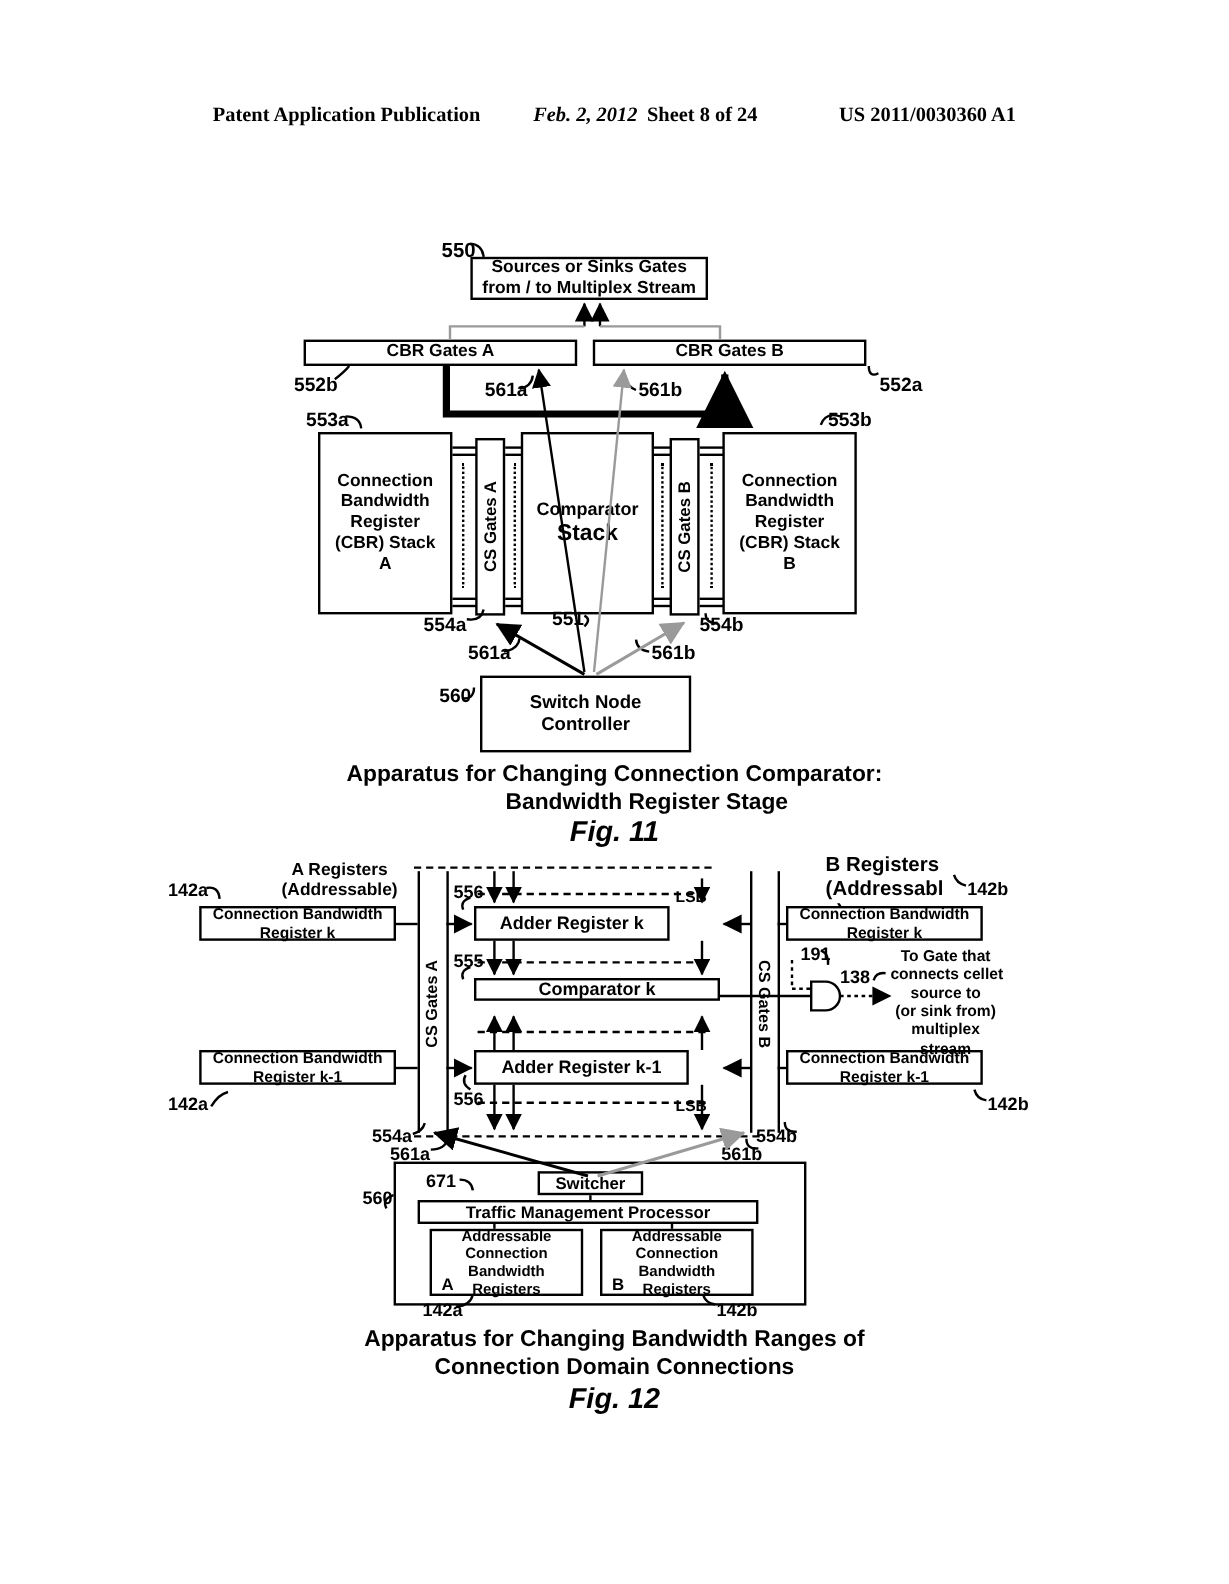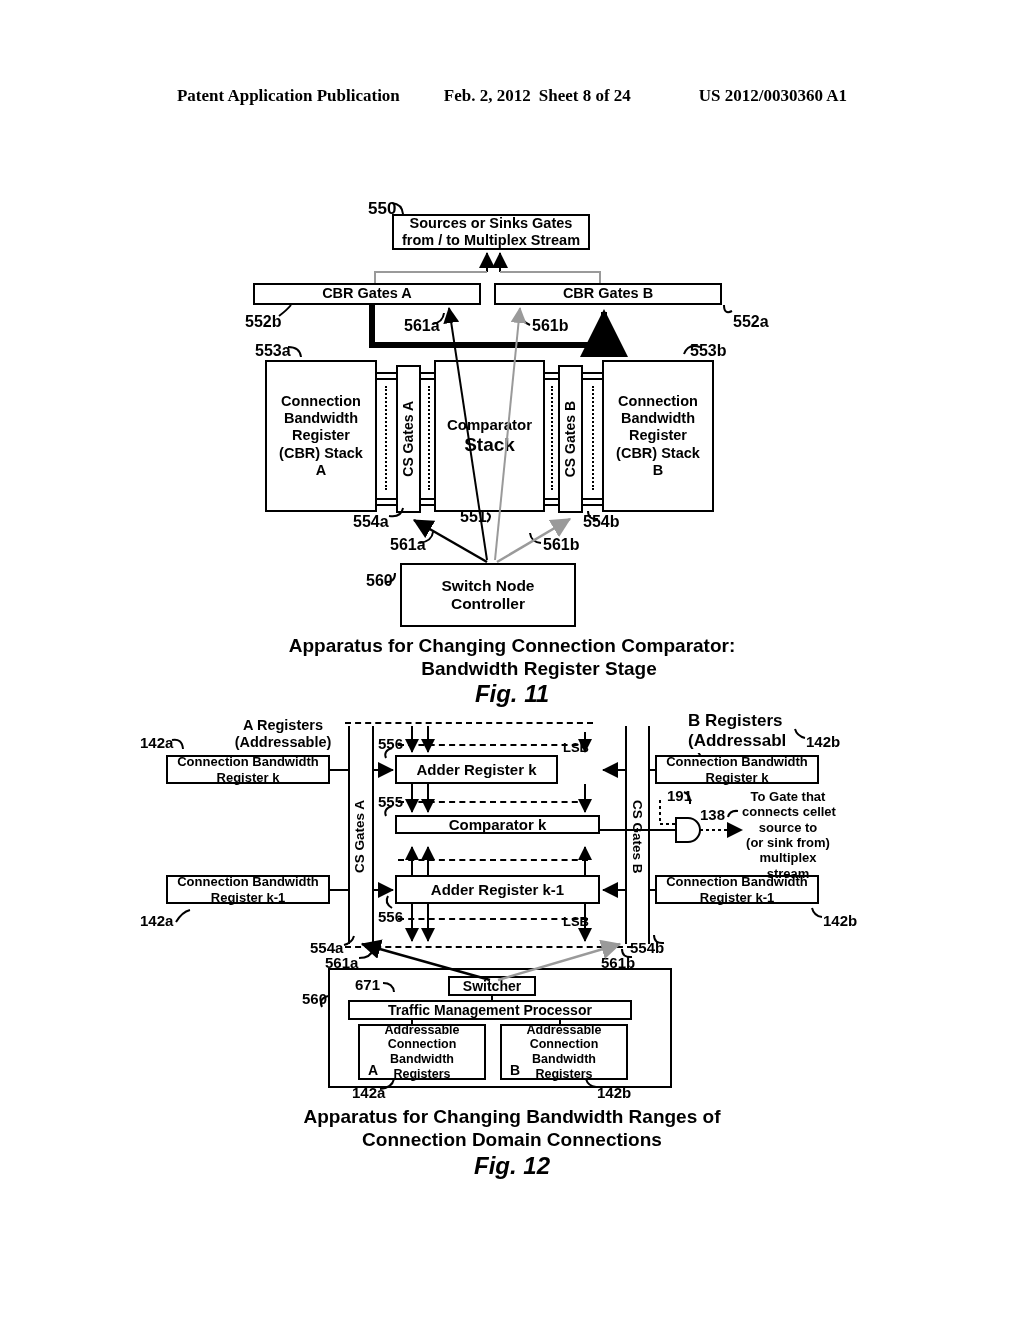--- a/index.html
+++ b/index.html
@@ -8,21 +8,21 @@
     font-family:"Liberation Sans", sans-serif;
     color:#000;position:relative;overflow:hidden;
   }
   .page{position:relative;width:1024px;height:1320px;}
 
   
   .hdr{position:absolute;top:86px;left:0;width:1024px;text-align:center;
        font-family:"Liberation Serif", serif;font-weight:bold;font-size:17px;}
   .hdr span{display:inline-block;vertical-align:baseline;}
   .hdr .s1{margin-right:44px;}
-  .hdr .s2{margin-right:8px;}
+  .hdr .s2{margin-right:8px;font-style:italic;}
   .hdr .s3{margin-right:68px;}
 
   
   .box{position:absolute;box-sizing:border-box;border:2px solid #000;background:#fff;
        display:flex;align-items:center;justify-content:center;text-align:center;
        font-weight:bold;line-height:1.18;}
   .lbl{position:absolute;font-weight:bold;white-space:pre;line-height:1.15;}
   .vline{position:absolute;width:2px;background:#000;}
   .hline{position:absolute;height:2px;background:#000;}
   .dotcol{position:absolute;width:0;border-left:2px dotted #000;}
@@ -35,21 +35,21 @@
           font-style:italic;font-size:24px;}
   svg.ov{position:absolute;left:0;top:0;width:1024px;height:1320px;
          pointer-events:none;overflow:visible;}
 </style>
 </head>
 <body>
 
 <div class="page">
 
   <div class="hdr">
-    <span class="s1">Patent Application Publication</span><span class="s2">Feb. 2, 2012</span><span class="s3">Sheet 8 of 24</span><span>US 2012/0030360 A1</span>
+    <span class="s1">Patent Application Publication</span><span class="s2">Feb. 2, 2012</span><span class="s3">Sheet 8 of 24</span><span>US 2011/0030360 A1</span>
   </div>
 
   <div class="lbl" style="left:368px;top:199px;font-size:17px;">550</div>
 
   <div class="box" style="left:392px;top:214px;width:198px;height:36px;font-size:14.5px;white-space:pre;">Sources or Sinks Gates
 from / to Multiplex Stream</div>
 
   <div class="box" style="left:253px;top:283px;width:228px;height:22px;font-size:14.5px;">CBR Gates A</div>
   <div class="box" style="left:494px;top:283px;width:228px;height:22px;font-size:14.5px;">CBR Gates B</div>
 
@@ -152,21 +152,21 @@
   <div class="vline" style="left:348px;top:726px;height:218px;"></div>
   <div class="vline" style="left:372px;top:726px;height:218px;"></div>
   <div class="lbl vert" style="left:352px;top:800px;font-size:13.5px;">CS Gates A</div>
 
   <div class="vline" style="left:625px;top:726px;height:218px;"></div>
   <div class="vline" style="left:648px;top:726px;height:218px;"></div>
   <div class="lbl vert2" style="left:629px;top:800px;font-size:13.5px;">CS Gates B</div>
 
   <div class="box" style="left:395px;top:755px;width:163px;height:29px;font-size:15px;">Adder Register k</div>
   <div class="box" style="left:395px;top:815px;width:205px;height:19px;font-size:15px;">Comparator k</div>
-  <div class="box" style="left:395px;top:875px;width:205px;height:29px;font-size:15px;">Adder Register k-1</div>
+  <div class="box" style="left:395px;top:875px;width:179px;height:29px;font-size:15px;">Adder Register k-1</div>
 
   <div class="dashh" style="left:398px;top:744px;width:190px;"></div>
   <div class="dashh" style="left:398px;top:801px;width:190px;"></div>
   <div class="dashh" style="left:398px;top:859px;width:190px;"></div>
   <div class="dashh" style="left:398px;top:918px;width:190px;"></div>
 
   <div class="lbl" style="left:563px;top:741px;font-size:13px;">LSB</div>
   <div class="lbl" style="left:563px;top:915px;font-size:13px;">LSB</div>
 
   <div class="lbl" style="left:378px;top:735px;font-size:15px;">556</div>

